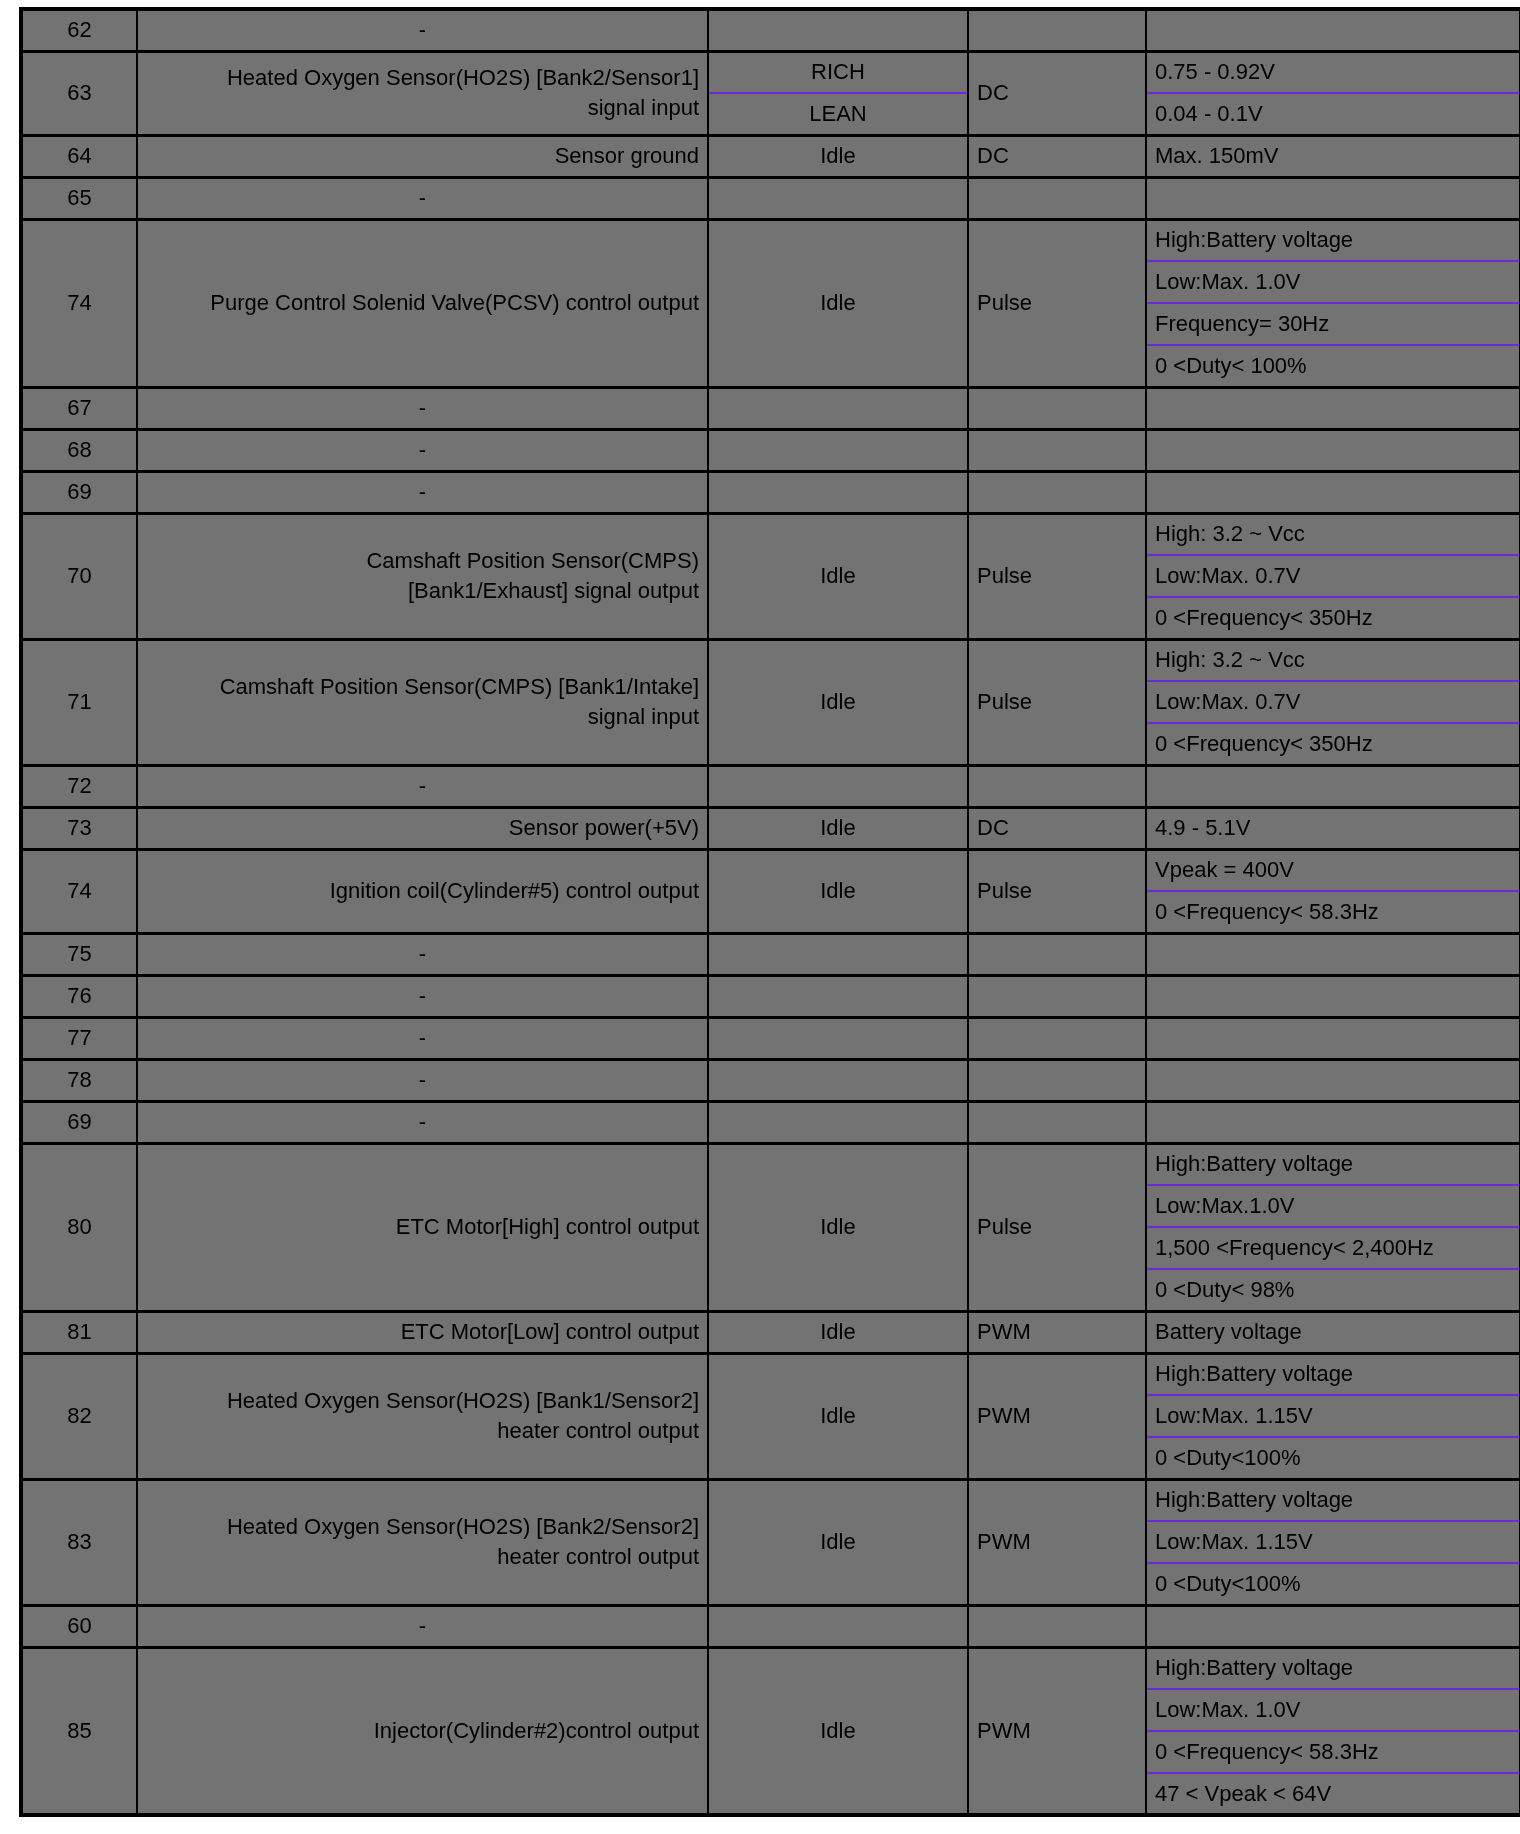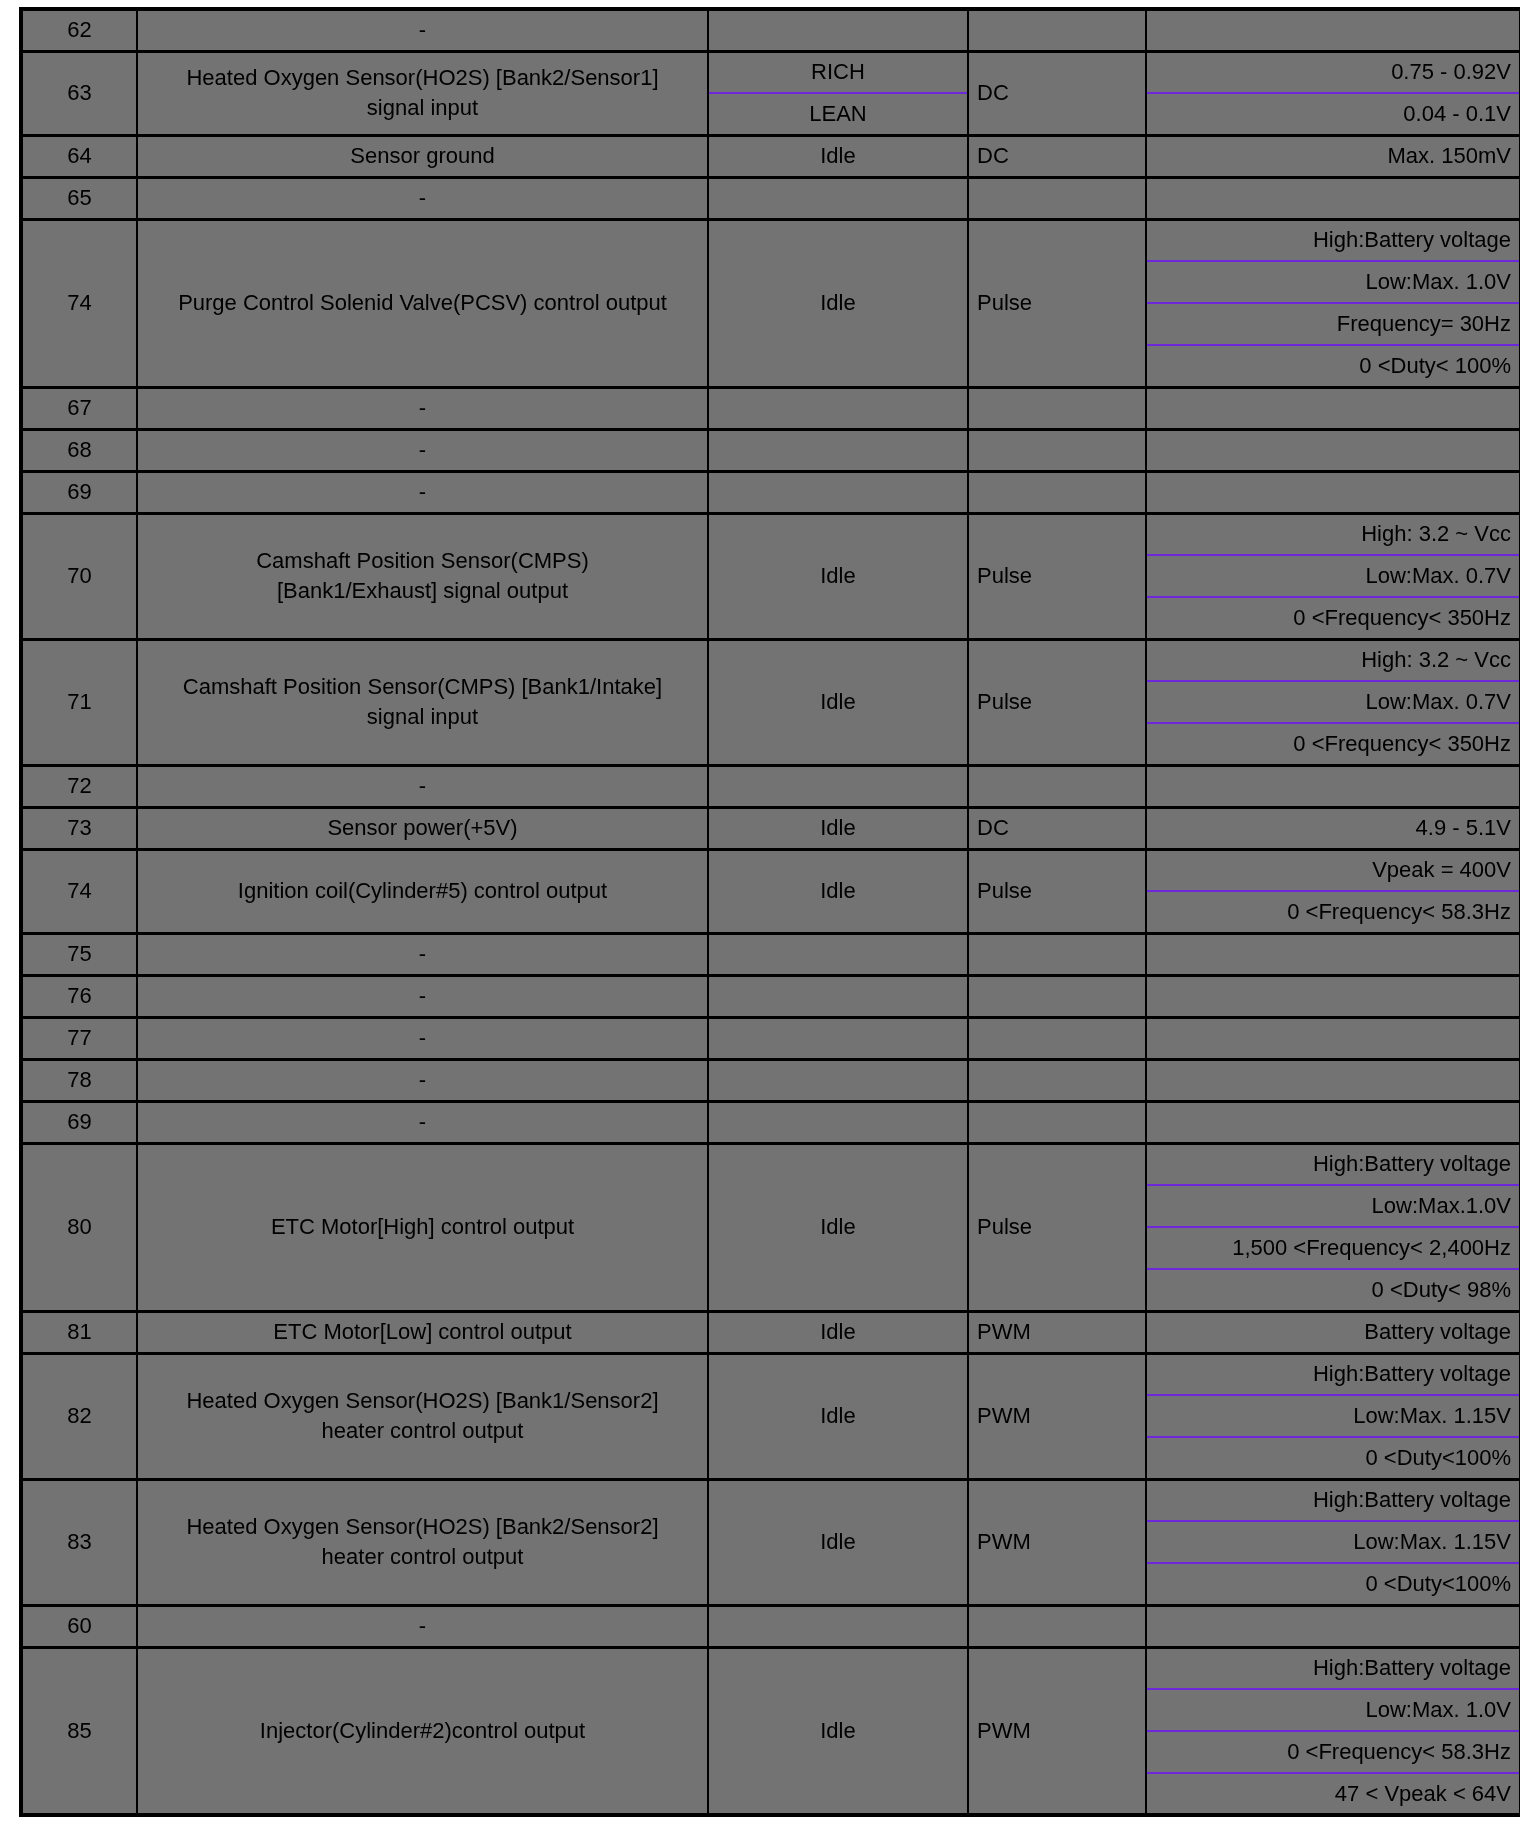--- a/index.html
+++ b/index.html
@@ -39,25 +39,25 @@
   }
   
   table.pin-table tr.major > td {
     border-top: 3px solid #000000;
   }
   
   table.pin-table td.minor {
     border-top: 2px solid #6d28d9;
   }
   td.c-pin  { text-align: center; }
-  td.c-desc { text-align: center; white-space: pre-line; line-height: 1.35; }
+  td.c-desc { text-align: right; white-space: pre-line; line-height: 1.35; }
   td.c-desc.dash { text-align: center; }
   td.c-cond { text-align: center; }
   td.c-type { text-align: left; }
-  td.c-val  { text-align: right; }
+  td.c-val  { text-align: left; }
 </style>
 </head>
 <body>
 
 <div class="page">
   <table class="pin-table">
     <colgroup>
       <col style="width:116px">
       <col style="width:571px">
       <col style="width:260px">

